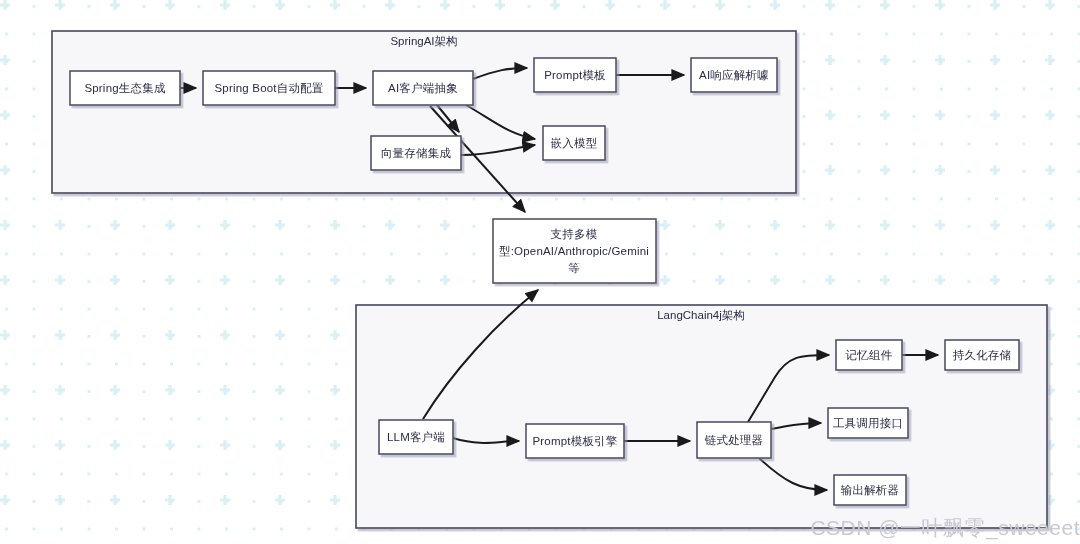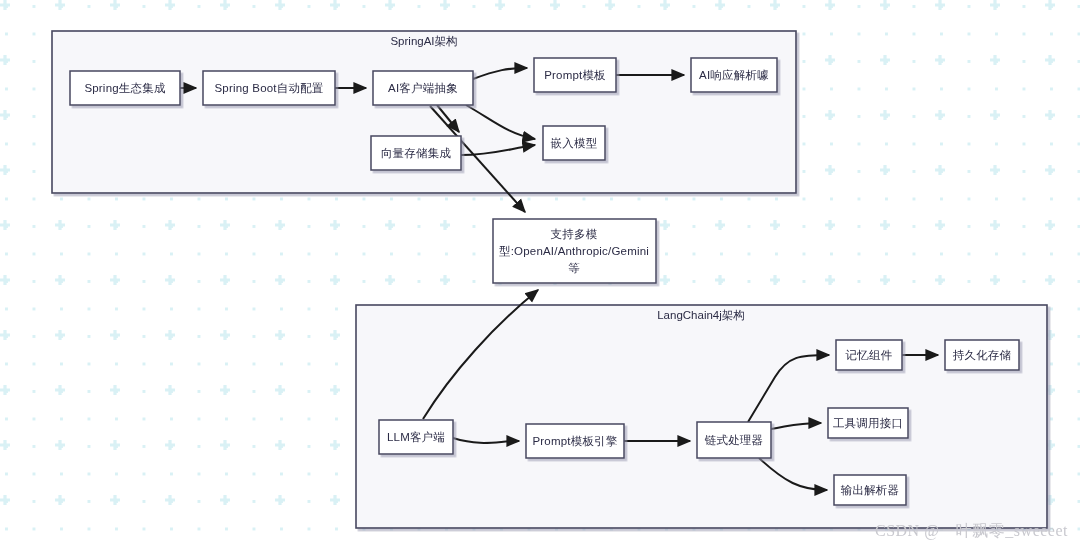--- a/index.html
+++ b/index.html
@@ -67,24 +67,24 @@
     text-anchor: middle;
     dominant-baseline: middle;
   }
   .edge {
     fill: none;
     stroke: #1a1a1a;
     stroke-width: 2;
   }
   .watermark {
     position: absolute;
-    right: 12px;
+    right: 0;
     bottom: 2px;
-    font-family: Liberation Serif, serif;
-    font-size: 16px;
+    font-family: Liberation Sans, sans-serif;
+    font-size: 21px;
     color: #c9c9cf;
     letter-spacing: 0.5px;
     white-space: nowrap;
     user-select: none;
   }
 </style>
 </head>
 <body>
 
 <div id="canvas">

